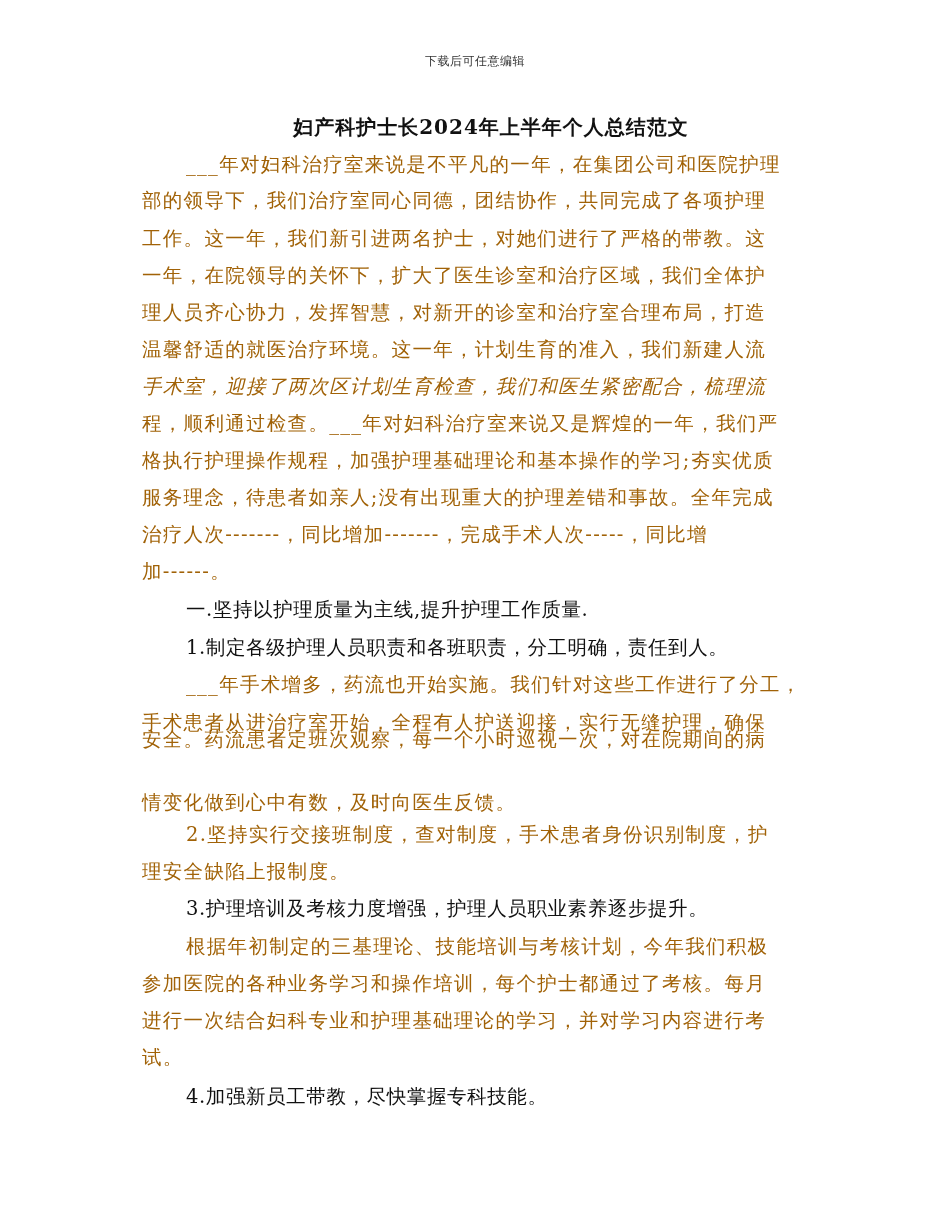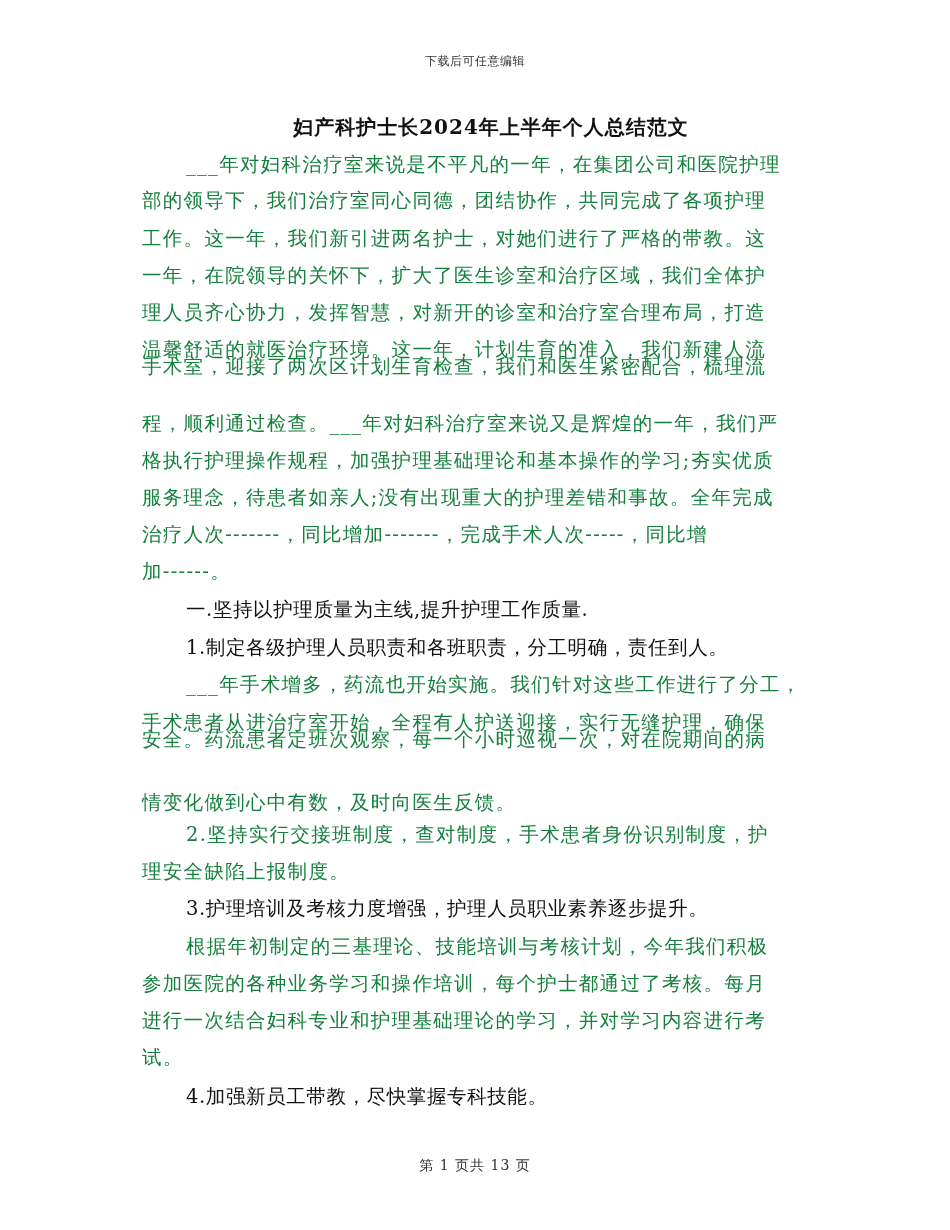--- a/index.html
+++ b/index.html
@@ -4,54 +4,53 @@
 <style>
   html, body { margin: 0; padding: 0; background: #ffffff; }
   body { width: 950px; height: 1230px; position: relative; overflow: hidden;
          font-family: "DejaVu Serif", "Liberation Serif", serif; color: #1a1a1a; }
   .page { position: absolute; left: 0; top: 0; width: 944px; height: 1230px; background: #fff; }
   .header { position: absolute; top: 53px; left: 0; width: 950px; text-align: center;
             font-size: 12px; color: #333; letter-spacing: 0.5px; }
   .title { position: absolute; top: 114px; left: 16px; width: 950px; text-align: center;
            font-size: 20px; font-weight: bold; color: #111; letter-spacing: 1px; }
   .line { position: absolute; left: 142px; font-size: 19.5px; white-space: nowrap;
-          letter-spacing: 1.3px; color: #15803d; line-height: 24px; }
+          letter-spacing: 1.3px; color: #a16207; line-height: 24px; }
   .line.indent { left: 186px; }
   .line.bold { font-weight: normal; color: #111; letter-spacing: 0.6px; }
   .footer { position: absolute; top: 1157px; left: 0; width: 950px; text-align: center;
             font-size: 14px; color: #333; letter-spacing: 1px; }
 </style>
 </head>
 <body>
 
 <div class="page">
   <div class="header">下载后可任意编辑</div>
   <div class="title">妇产科护士长2024年上半年个人总结范文</div>
   <div id="body-lines">
       <div class="line indent" style="top: 153px;">___年对妇科治疗室来说是不平凡的一年，在集团公司和医院护理</div>
       <div class="line" style="top: 189px;">部的领导下，我们治疗室同心同德，团结协作，共同完成了各项护理</div>
       <div class="line" style="top: 227px;">工作。这一年，我们新引进两名护士，对她们进行了严格的带教。这</div>
       <div class="line" style="top: 264px;">一年，在院领导的关怀下，扩大了医生诊室和治疗区域，我们全体护</div>
       <div class="line" style="top: 301px;">理人员齐心协力，发挥智慧，对新开的诊室和治疗室合理布局，打造</div>
       <div class="line" style="top: 338px;">温馨舒适的就医治疗环境。这一年，计划生育的准入，我们新建人流</div>
-      <div class="line" style="top: 355px;">手术室，迎接了两次区计划生育检查，我们和医生紧密配合，梳理流</div>
+      <div class="line" style="top: 375px; font-style: italic;">手术室，迎接了两次区计划生育检查，我们和医生紧密配合，梳理流</div>
       <div class="line" style="top: 412px;">程，顺利通过检查。___年对妇科治疗室来说又是辉煌的一年，我们严</div>
       <div class="line" style="top: 449px;">格执行护理操作规程，加强护理基础理论和基本操作的学习;夯实优质</div>
       <div class="line" style="top: 486px;">服务理念，待患者如亲人;没有出现重大的护理差错和事故。全年完成</div>
       <div class="line" style="top: 523px;">治疗人次-------，同比增加-------，完成手术人次-----，同比增</div>
       <div class="line" style="top: 560px;">加------。</div>
       <div class="line indent bold" style="top: 598px;">一.坚持以护理质量为主线,提升护理工作质量.</div>
       <div class="line indent bold" style="top: 636px;">1.制定各级护理人员职责和各班职责，分工明确，责任到人。</div>
       <div class="line indent" style="top: 673px;">___年手术增多，药流也开始实施。我们针对这些工作进行了分工，</div>
       <div class="line" style="top: 711px;">手术患者从进治疗室开始，全程有人护送迎接，实行无缝护理，确保</div>
       <div class="line" style="top: 728px;">安全。药流患者定班次观察，每一个小时巡视一次，对在院期间的病</div>
       <div class="line" style="top: 785px; margin-top: 6px;">情变化做到心中有数，及时向医生反馈。</div>
       <div class="line indent" style="top: 823px;">2.坚持实行交接班制度，查对制度，手术患者身份识别制度，护</div>
       <div class="line" style="top: 860px;">理安全缺陷上报制度。</div>
       <div class="line indent bold" style="top: 897px;">3.护理培训及考核力度增强，护理人员职业素养逐步提升。</div>
       <div class="line indent" style="top: 935px;">根据年初制定的三基理论、技能培训与考核计划，今年我们积极</div>
       <div class="line" style="top: 972px;">参加医院的各种业务学习和操作培训，每个护士都通过了考核。每月</div>
       <div class="line" style="top: 1009px;">进行一次结合妇科专业和护理基础理论的学习，并对学习内容进行考</div>
       <div class="line" style="top: 1046px;">试。</div>
       <div class="line indent bold" style="top: 1085px;">4.加强新员工带教，尽快掌握专科技能。</div>
     </div>
-  <div class="footer">第 1 页共 13 页</div>
 </div>
 
 </body></html>

